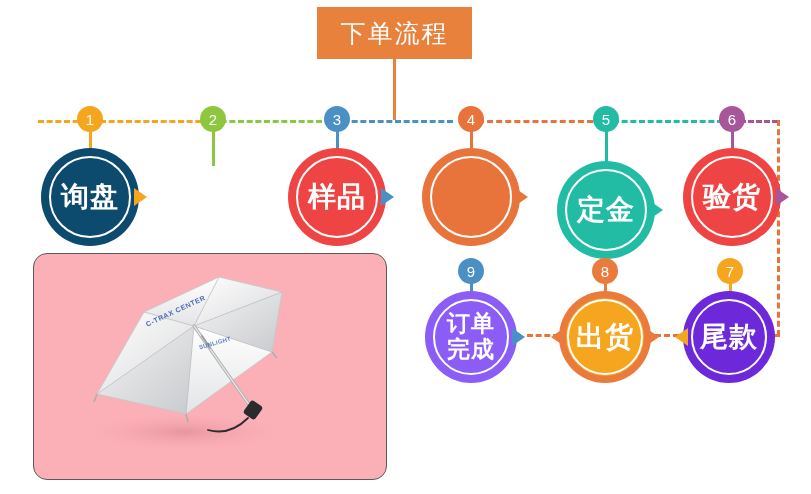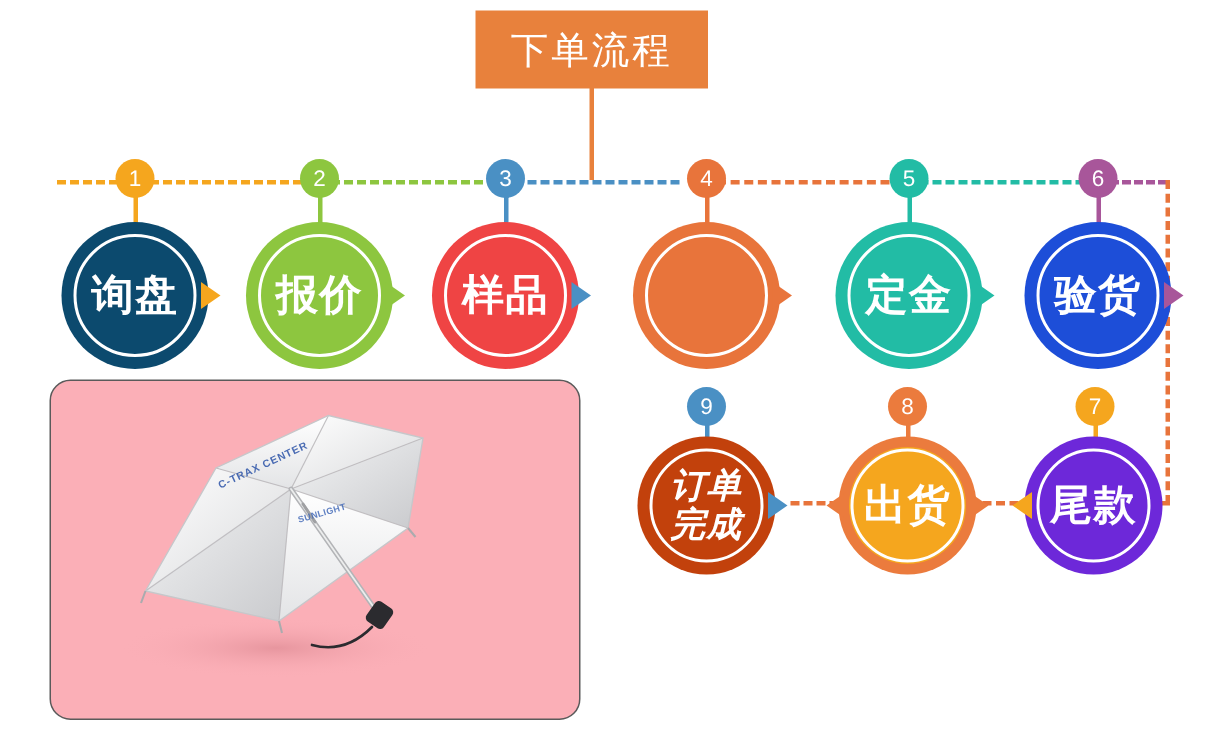--- a/index.html
+++ b/index.html
@@ -115,27 +115,20 @@
       <div class="ring"></div>
       <div class="nub nub-r"></div>
       <div class="label">询盘</div>
     </div>
   </div>
 
   <div class="badge-stem" style="left:212px;top:126px;height:40px;background:#8DC63F;"></div>
   <div class="badge" style="left:200px;top:106px;background:#8DC63F;">
     <span>2</span>
   </div>
-  <div class="node" style="left:164px;top:148px;width:98px;height:98px;">
-    <div class="disc" style="background:#8DC63F;color:#8DC63F;">
-      <div class="ring"></div>
-      <div class="nub nub-r"></div>
-      <div class="label">报价</div>
-    </div>
-  </div>
 
   <div class="badge-stem" style="left:336px;top:126px;height:40px;background:#4A90C4;"></div>
   <div class="badge" style="left:324px;top:106px;background:#4A90C4;">
     <span>3</span>
   </div>
   <div class="node" style="left:288px;top:148px;width:98px;height:98px;">
     <div class="disc" style="background:#ef4444;color:#4A90C4;">
       <div class="ring"></div>
       <div class="nub nub-r"></div>
       <div class="label">样品</div>
@@ -150,34 +143,34 @@
     <div class="disc" style="background:#E8743B;color:#E8743B;">
       <div class="ring"></div>
       <div class="nub nub-r"></div>
     </div>
   </div>
 
   <div class="badge-stem" style="left:605px;top:126px;height:40px;background:#22BCA5;"></div>
   <div class="badge" style="left:593px;top:106px;background:#22BCA5;">
     <span>5</span>
   </div>
-  <div class="node" style="left:557px;top:148px;width:98px;height:98px;">
+  <div class="node" style="left:557px;top:161px;width:98px;height:98px;">
     <div class="disc" style="background:#22BCA5;color:#22BCA5;">
       <div class="ring"></div>
       <div class="nub nub-r"></div>
       <div class="label">定金</div>
     </div>
   </div>
 
   <div class="badge-stem" style="left:731px;top:126px;height:40px;background:#A8569A;"></div>
   <div class="badge" style="left:719px;top:106px;background:#A8569A;">
     <span>6</span>
   </div>
   <div class="node" style="left:683px;top:148px;width:98px;height:98px;">
-    <div class="disc" style="background:#1d4ed8;color:#A8569A;">
+    <div class="disc" style="background:#ef4444;color:#A8569A;">
       <div class="ring"></div>
       <div class="nub nub-r"></div>
       <div class="label">验货</div>
     </div>
   </div>
 
   <div class="badge-stem" style="left:729px;top:276px;height:32px;background:#F5A61E;"></div>
   <div class="badge" style="left:717px;top:258px;background:#F5A61E;">
     <span>7</span>
   </div>
@@ -201,21 +194,21 @@
       <div class="nub nub-r"></div>
       <div class="label">出货</div>
     </div>
   </div>
 
   <div class="badge-stem" style="left:470px;top:276px;height:32px;background:#4A90C4;"></div>
   <div class="badge" style="left:458px;top:258px;background:#4A90C4;">
     <span>9</span>
   </div>
   <div class="node" style="left:425px;top:291px;width:92px;height:92px;">
-    <div class="disc" style="background:#c2410c;color:#4A90C4;font-style:italic;">
+    <div class="disc" style="background:#8b5cf6;color:#4A90C4;">
       <div class="ring"></div>
       <div class="nub nub-r"></div>
       <div class="label two-line">
         <div>订单</div>
         <div>完成</div>
       </div>
     </div>
   </div>
 
   <div class="card">

